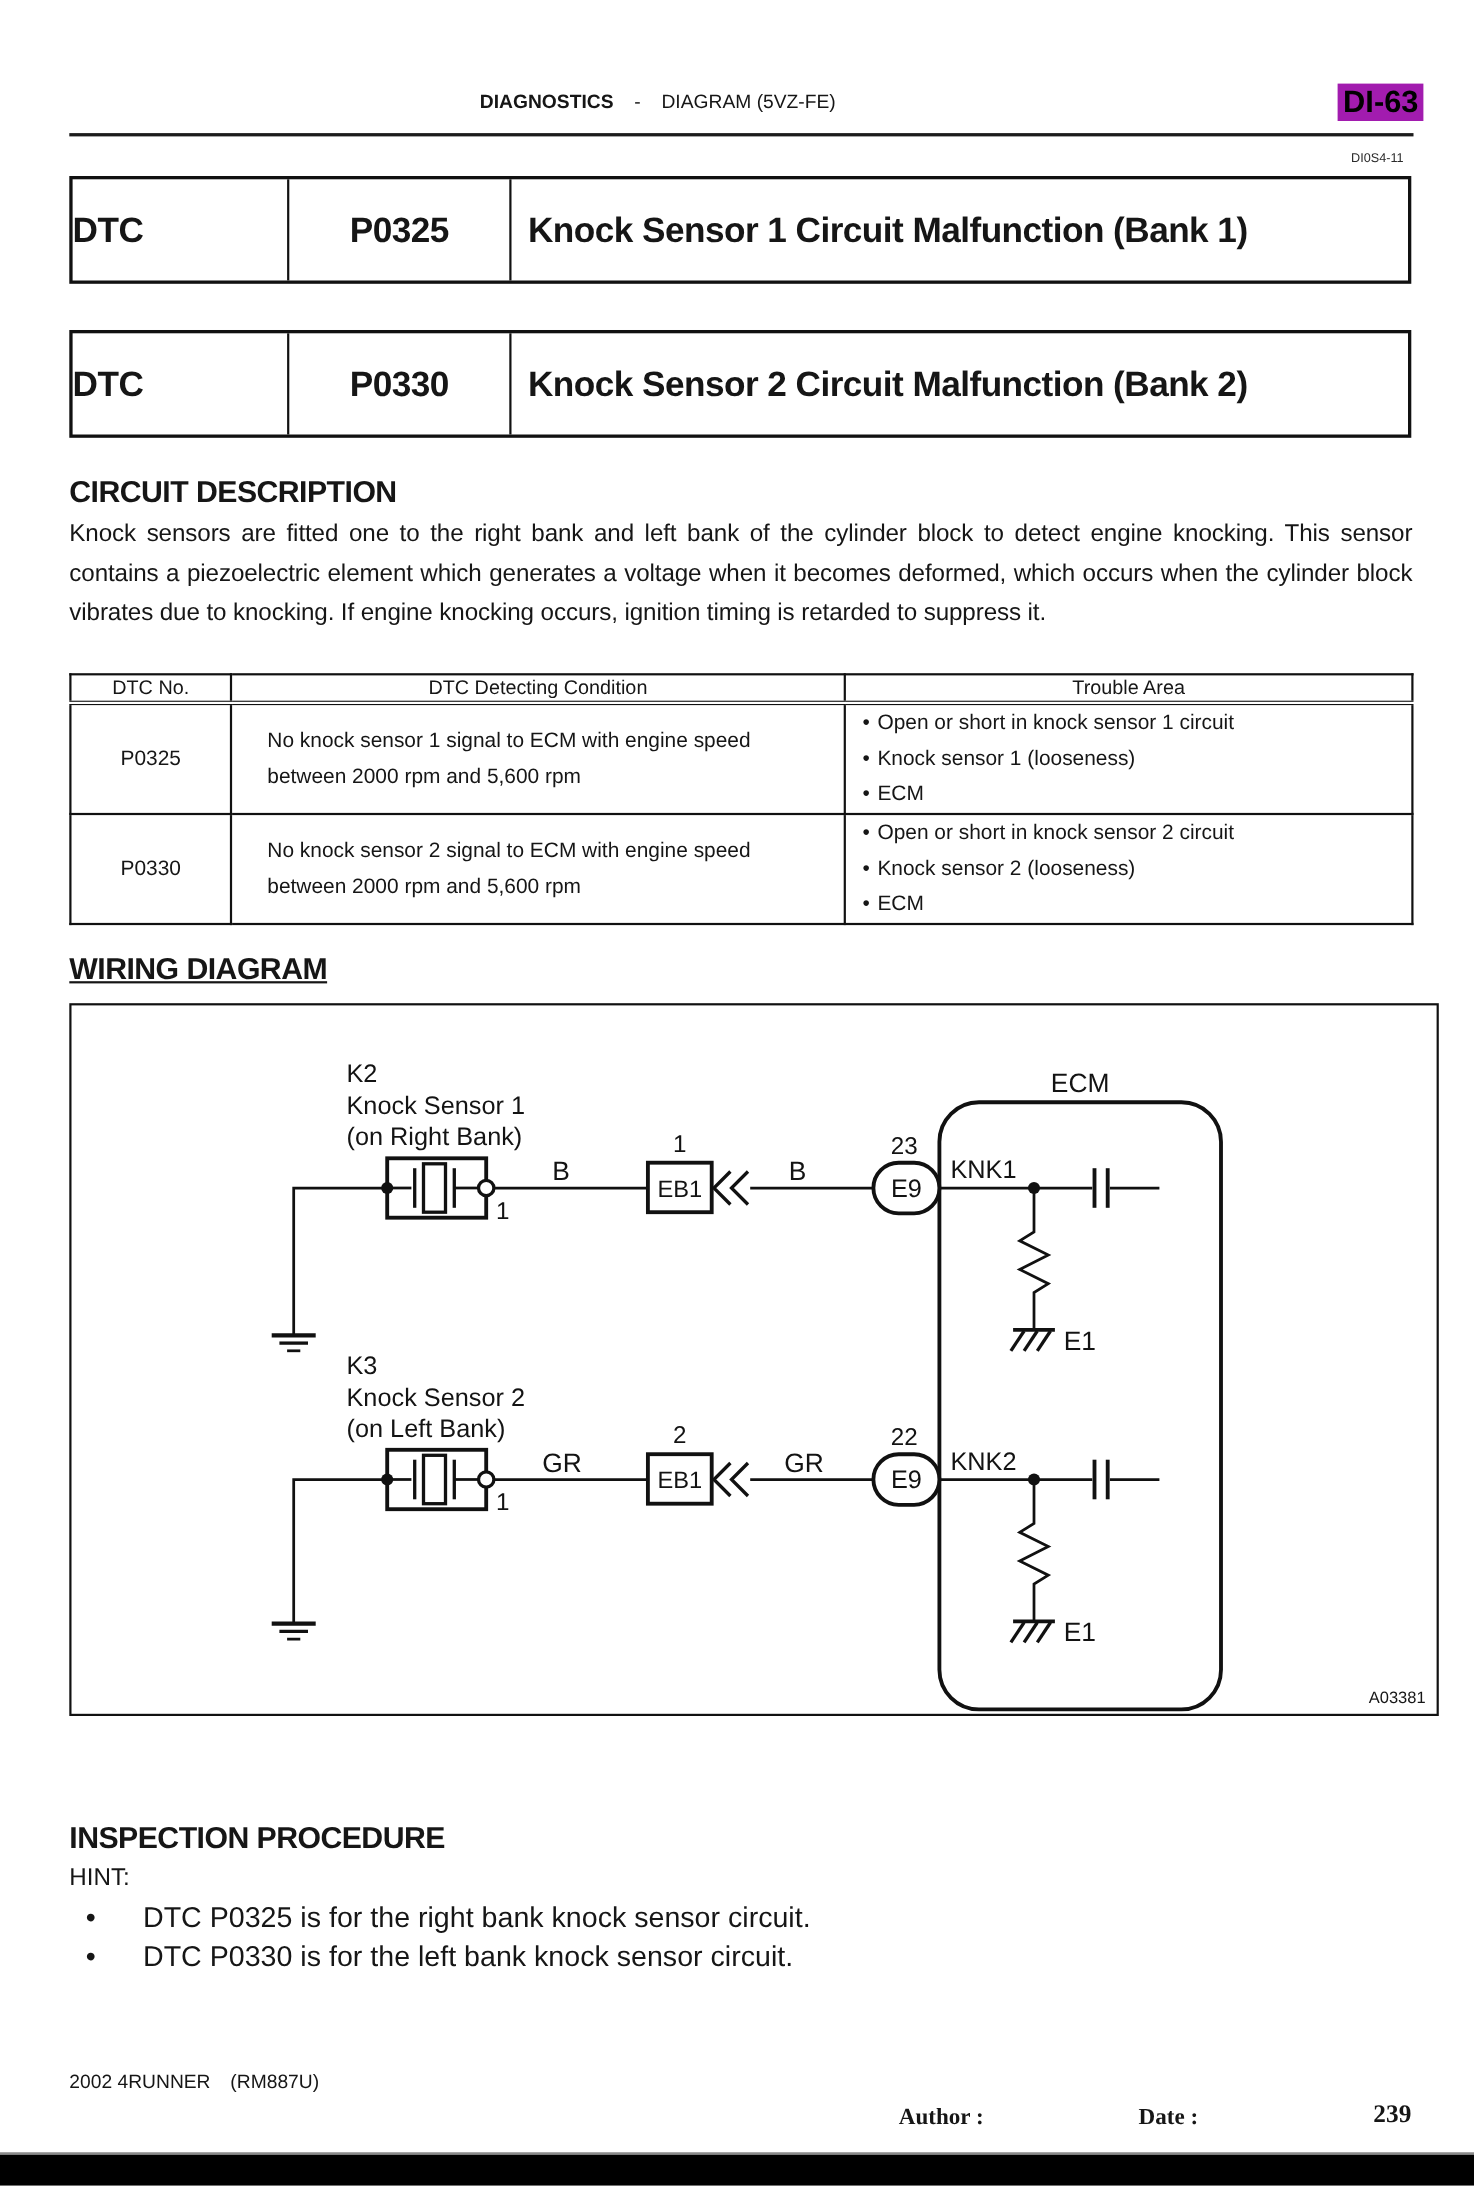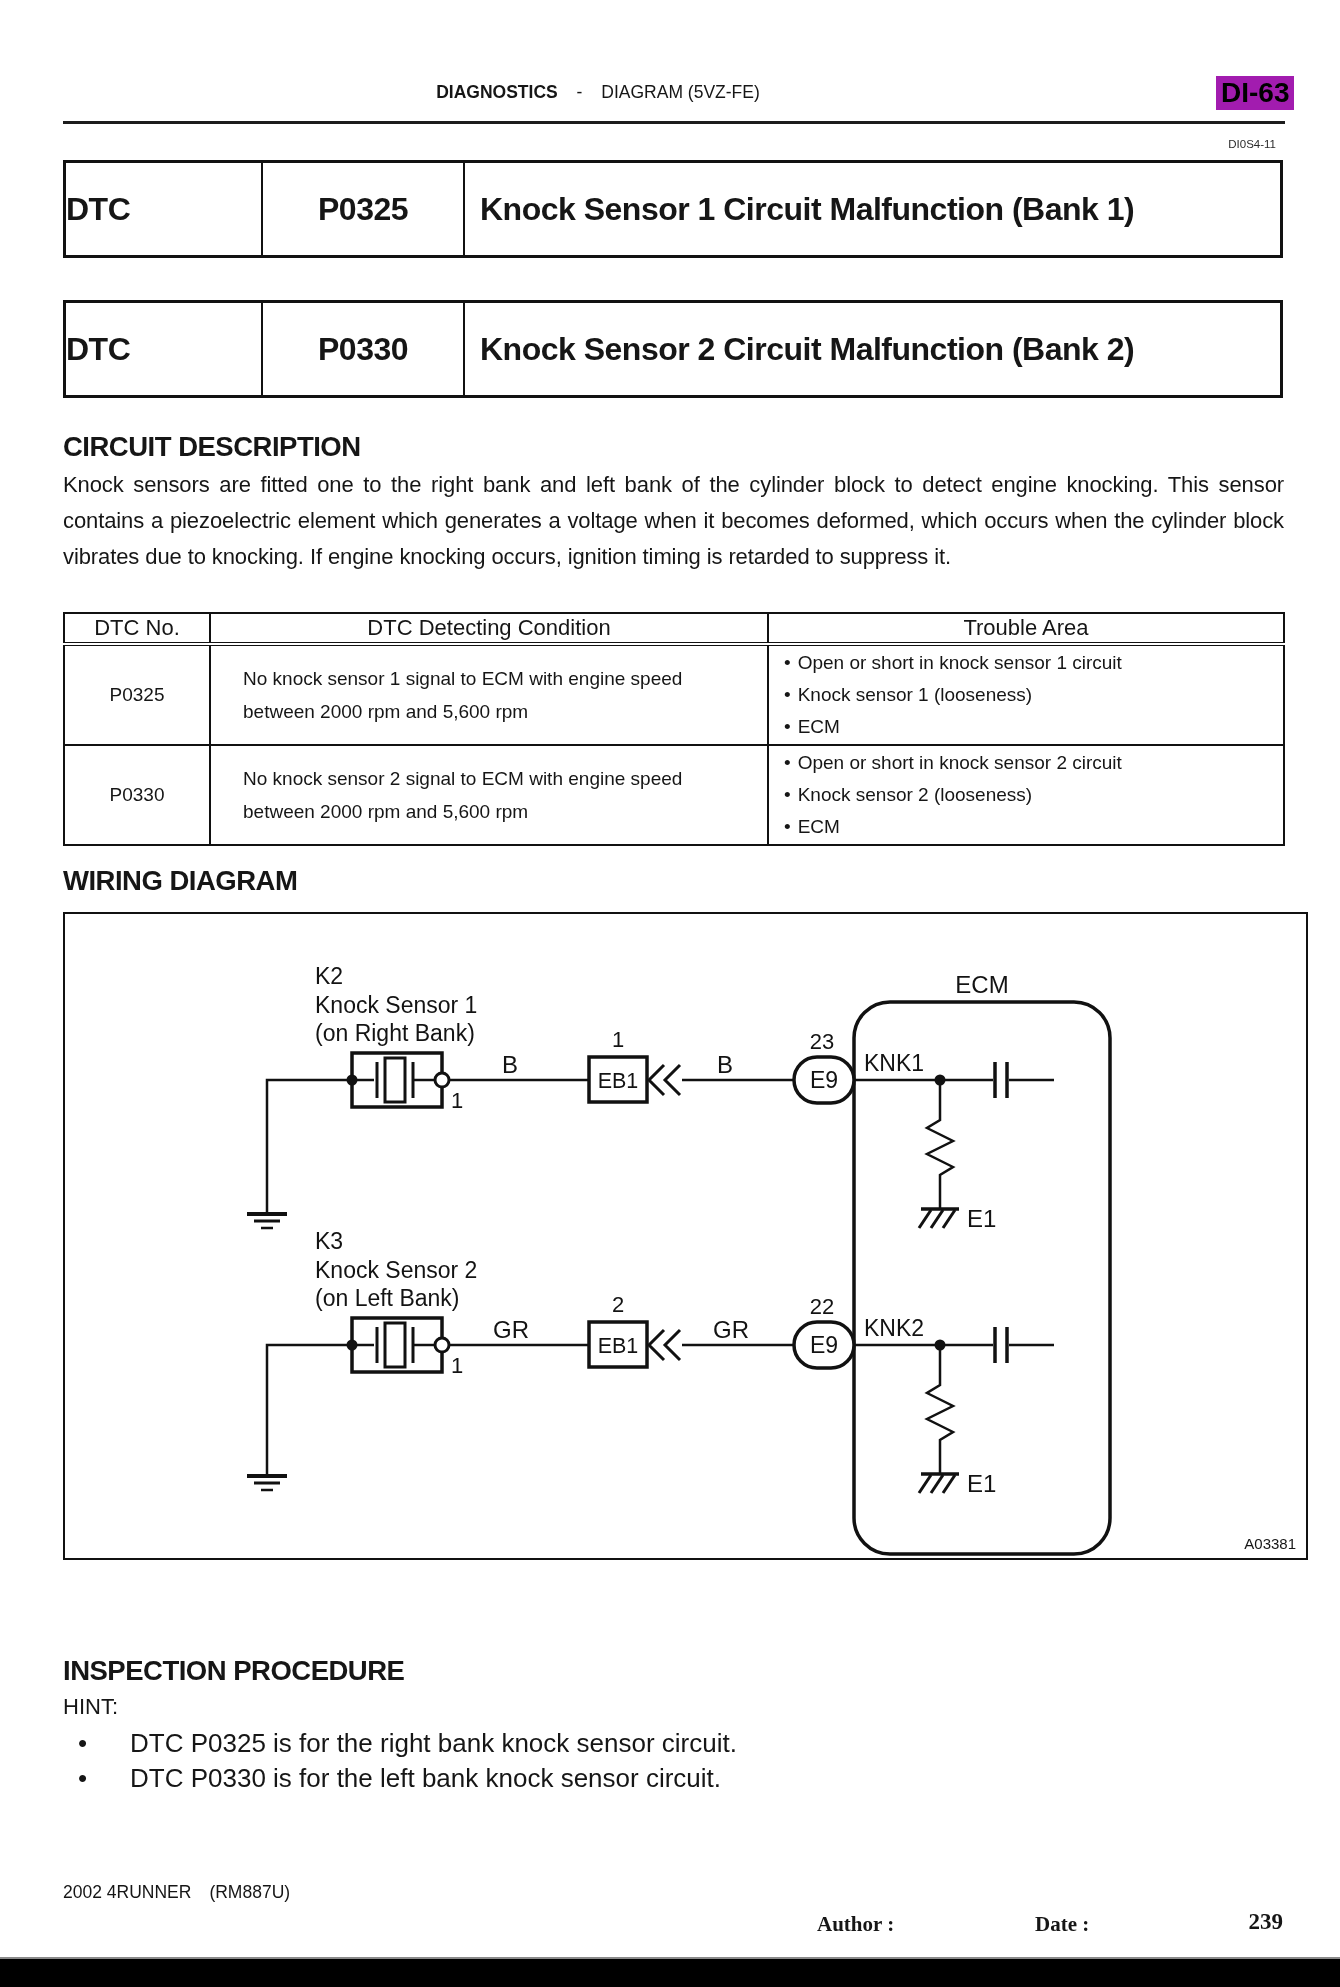--- a/index.html
+++ b/index.html
@@ -26,21 +26,21 @@
   
   .h1{position:absolute;left:63px;font-weight:bold;font-size:27.5px;letter-spacing:-0.5px;white-space:nowrap;}
 
   .body-par{position:absolute;left:63px;top:467px;width:1221px;font-size:22px;line-height:36px;
             text-align:justify;letter-spacing:-0.1px;}
 
   
   table.dtc{position:absolute;left:63px;top:612px;width:1220px;border-collapse:collapse;
             table-layout:fixed;background:#fff;}
   table.dtc th, table.dtc td{border:2px solid #111;font-weight:normal;box-sizing:border-box;}
-  table.dtc th{height:22px;font-size:22px;border-bottom:4px double #111;}
+  table.dtc th{height:22px;font-size:18px;border-bottom:4px double #111;}
   table.dtc td{font-size:19px;}
   td.cond{padding:0 32px;line-height:33px;}
   td.center{text-align:center;}
   .bullets{padding:0 10px 0 14px;}
   .bullet-line{line-height:32px;white-space:nowrap;}
   .bullet-line::before{content:"\2022";margin-right:7px;}
 
   
   .wd-frame{position:absolute;left:63px;top:912px;width:1245px;height:648px;border:2px solid #111;
             box-sizing:border-box;background:#fff;}
@@ -134,21 +134,21 @@
           <div class="bullets">
             <div class="bullet-line">Open or short in knock sensor 2 circuit</div>
             <div class="bullet-line">Knock sensor 2 (looseness)</div>
             <div class="bullet-line">ECM</div>
           </div>
         </td>
       </tr>
     </tbody>
   </table>
 
-  <div class="h1" style="top:865px;">WIRING DIAGRAM</div>
+  <div class="h1" style="top:865px;text-decoration:underline;">WIRING DIAGRAM</div>
 
   <div class="wd-frame">
     <svg width="1241" height="644" viewBox="0 0 1241 644">
 
       <g>
         <rect x="789" y="88" width="256" height="552" rx="36" ry="36" fill="#ffffff" stroke="#111" stroke-width="3.5"></rect>
         <text x="917" y="79" font-size="24" text-anchor="middle">ECM</text>
       </g>
 
       <g stroke-linecap="butt">

